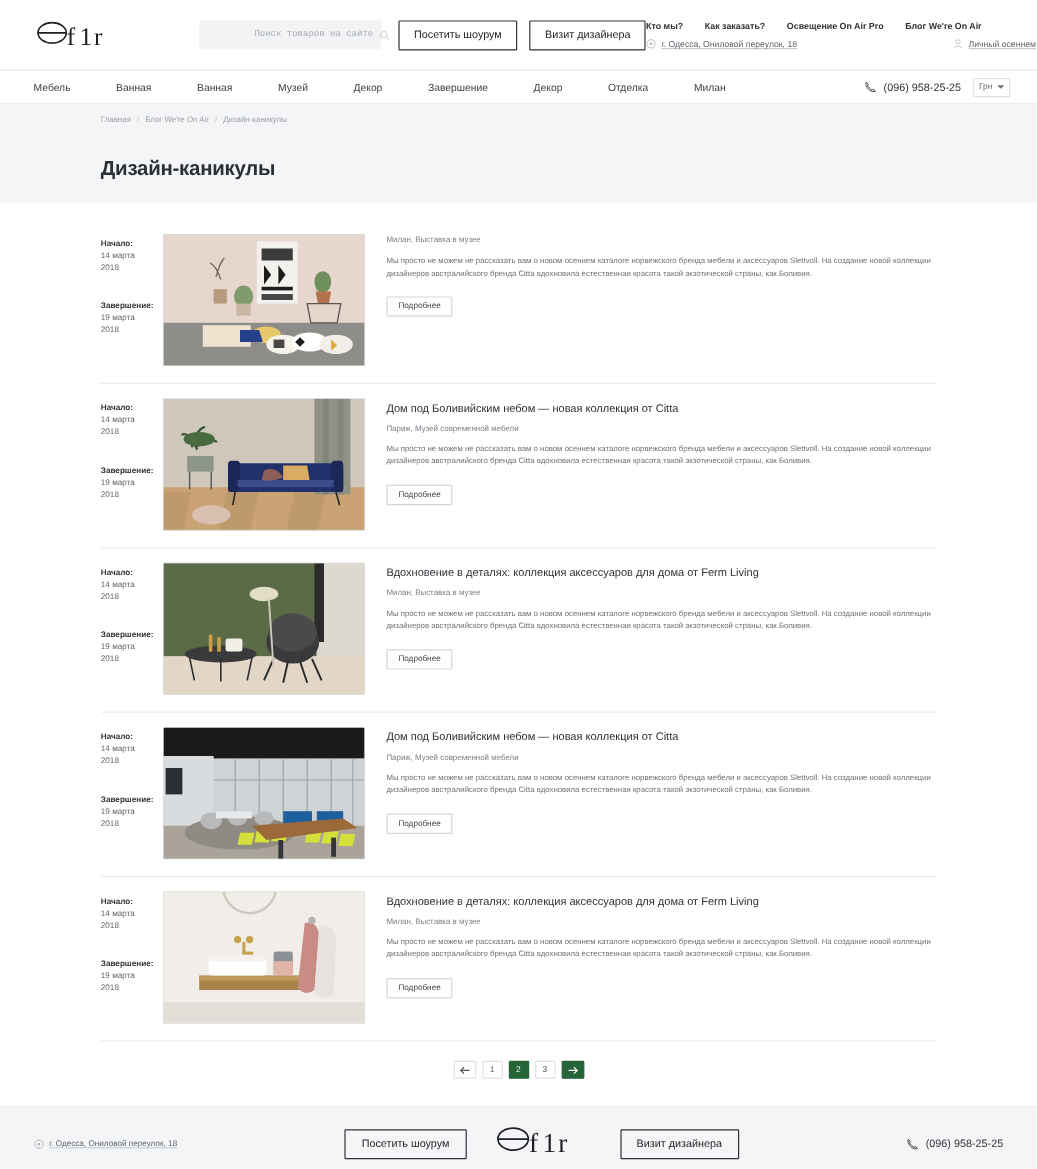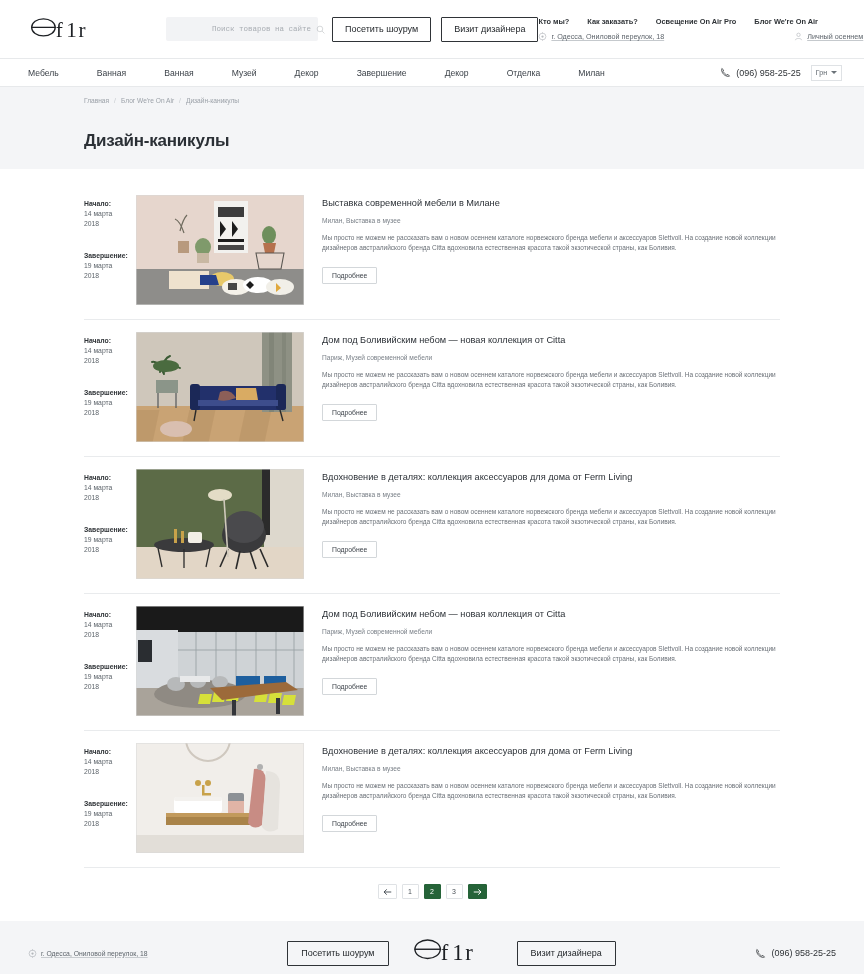--- a/index.html
+++ b/index.html
@@ -297,21 +297,20 @@
             <ellipse cx="122" cy="90" rx="15" ry="8" fill="#ffffff"></ellipse>
             <ellipse cx="144" cy="92" rx="14" ry="8" fill="#f1efe8"></ellipse>
             <path d="M114 86 l4 4 l-4 4 l-4 -4z" fill="#1c1c1c"></path>
             <path d="M140 88 l5 5 l-5 4z" fill="#e0a83c"></path>
             <rect x="92" y="88" width="9" height="7" fill="#1c1c1c" opacity=".8"></rect>
           </g>
           <rect x="0" y="0" width="168" height="110" fill="none" stroke="#d8d8d8" stroke-width="1"></rect>
         </svg>
       </div>
       <div class="art-body">
-        <div class="art-title">Выставка современной мебели в Милане</div>
         <div class="art-place">Милан, Выставка в музее</div>
         <div class="art-text">Мы просто не можем не рассказать вам о новом осеннем каталоге норвежского бренда мебели и аксессуаров Slettvoll. На создание новой коллекции дизайнеров австралийского бренда Citta вдохновила естественная красота такой экзотической страны, как Боливия.</div>
         <button class="more-btn">Подробнее</button>
       </div>
     </div>
 
     <div class="article">
       <div class="dates">
         <div class="date-label">Начало:</div>
         <div class="date-value">14 марта</div>

